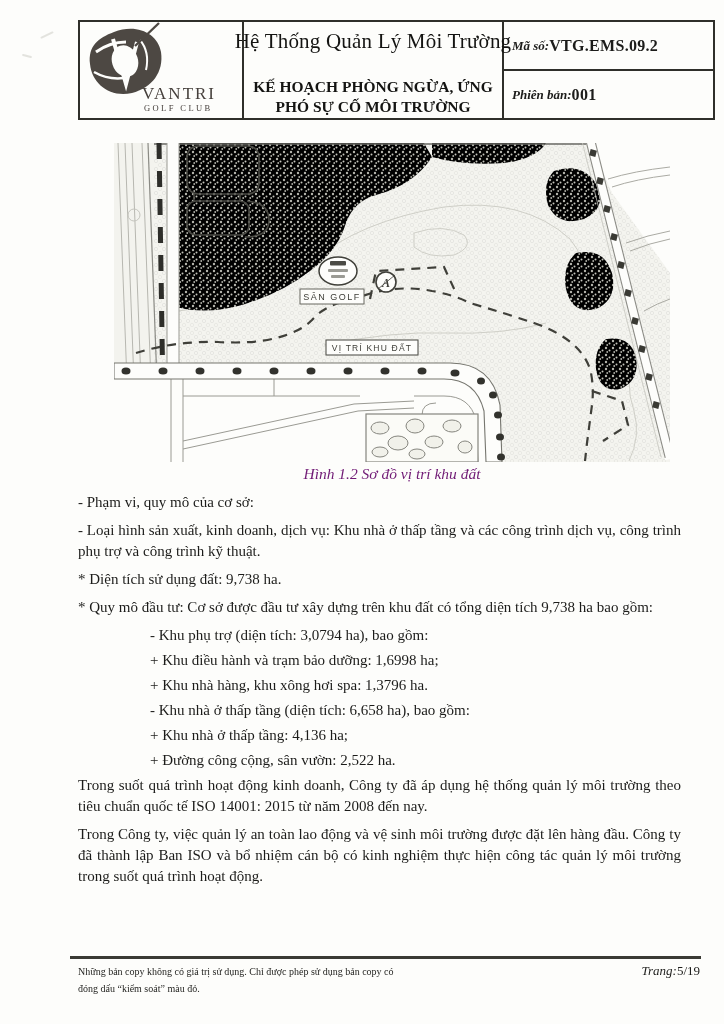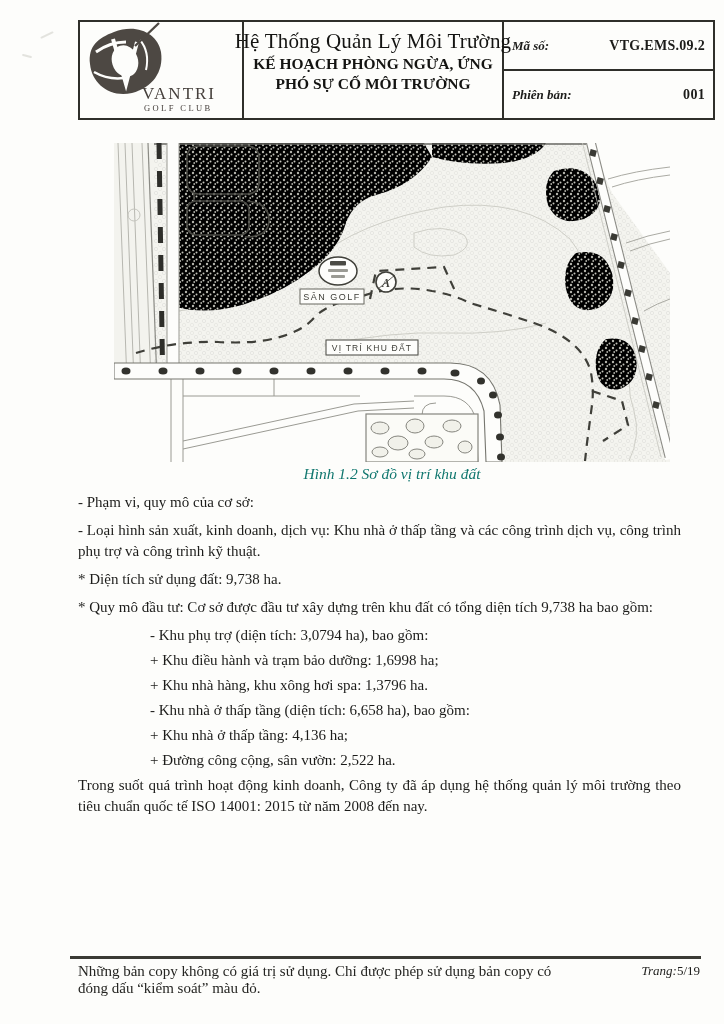--- a/index.html
+++ b/index.html
@@ -12,44 +12,44 @@
   
   .smudge{position:absolute;background:#c9c9c2;opacity:.5;border-radius:2px;}
 
   
   .doc-header{
     position:absolute;top:20px;left:78px;width:637px;height:100px;
     border:2px solid #2f2f2a;display:flex;background:#fdfdfb;box-sizing:border-box;
   }
   .cell-logo{width:164px;border-right:2px solid #2f2f2a;position:relative;box-sizing:border-box;}
   .cell-title{width:260px;border-right:2px solid #2f2f2a;box-sizing:border-box;
-    display:flex;flex-direction:column;align-items:center;justify-content:flex-start;padding-top:7px;}
+    display:flex;flex-direction:column;align-items:center;justify-content:flex-start;padding-top:7px;gap:23px;}
   .sys-title{font-size:21px;letter-spacing:.2px;color:#141412;white-space:nowrap;}
   .doc-title{font-size:15.5px;font-weight:bold;text-align:center;line-height:1.32;color:#141412;}
   .cell-meta{flex:1;display:flex;flex-direction:column;box-sizing:border-box;}
   .meta-row{flex:1;display:flex;align-items:center;padding:11px 8px;border-bottom:2px solid #2f2f2a;box-sizing:border-box;}
   .meta-row:last-child{border-bottom:none;}
   .meta-label{font-size:13px;font-weight:bold;font-style:italic;white-space:nowrap;}
-  .meta-value{flex:1;text-align:right;font-size:14px;font-weight:bold;letter-spacing:.3px;}
+  .meta-value{flex:1;text-align:left;font-size:16px;font-weight:bold;letter-spacing:.3px;}
 
   
   .map-wrap{position:absolute;top:143px;left:114px;width:556px;height:319px;}
   .fig-caption{
     position:absolute;top:465px;left:78px;width:628px;text-align:center;
-    font-style:italic;font-size:15.5px;color:#0f766e;
+    font-style:italic;font-size:15.5px;color:#701a75;
   }
 
   
   .body-text{position:absolute;top:492px;left:78px;width:603px;}
   .para{font-size:15px;line-height:21px;margin:0 0 7px;text-align:justify;}
   .para.sub{padding-left:72px;margin:0 0 4px;text-align:left;}
 
   
   .footer-rule{position:absolute;top:956px;left:70px;width:631px;border-top:3px solid #3a3a34;}
-  .footer-note{position:absolute;top:963px;left:78px;width:505px;font-size:15px;line-height:17px;color:#252522;}
+  .footer-note{position:absolute;top:963px;left:78px;width:505px;font-size:10px;line-height:17px;color:#252522;}
   .footer-page{position:absolute;top:963px;right:24px;font-size:13px;white-space:nowrap;}
   .footer-page .lbl{font-weight:normal;font-style:italic;}
 </style>
 </head>
 <body>
 
 <div class="smudge" style="top:34px;left:40px;width:14px;height:2px;transform:rotate(-25deg);"></div>
 <div class="smudge" style="top:55px;left:22px;width:10px;height:2px;transform:rotate(15deg);"></div>
 
 <div class="doc-header">
@@ -263,20 +263,21 @@
     <p class="para">- Loại hình sản xuất, kinh doanh, dịch vụ: Khu nhà ở thấp tầng và các công trình dịch vụ, công trình phụ trợ và công trình kỹ thuật.</p>
     <p class="para">* Diện tích sử dụng đất: 9,738 ha.</p>
     <p class="para">* Quy mô đầu tư: Cơ sở được đầu tư xây dựng trên khu đất có tổng diện tích 9,738 ha bao gồm:</p>
     <p class="para sub">- Khu phụ trợ (diện tích: 3,0794 ha), bao gồm:</p>
     <p class="para sub">+ Khu điều hành và trạm bảo dưỡng: 1,6998 ha;</p>
     <p class="para sub">+ Khu nhà hàng, khu xông hơi spa: 1,3796 ha.</p>
     <p class="para sub">- Khu nhà ở thấp tầng (diện tích: 6,658 ha), bao gồm:</p>
     <p class="para sub">+ Khu nhà ở thấp tầng: 4,136 ha;</p>
     <p class="para sub">+ Đường công cộng, sân vườn: 2,522 ha.</p>
     <p class="para">Trong suốt quá trình hoạt động kinh doanh, Công ty đã áp dụng hệ thống quản lý môi trường theo tiêu chuẩn quốc tế ISO 14001: 2015 từ năm 2008 đến nay.</p>
+    <p class="para">Trong Công ty, việc quản lý an toàn lao động và vệ sinh môi trường được đặt lên hàng đầu. Công ty đã thành lập Ban ISO và bổ nhiệm cán bộ có kinh nghiệm thực hiện công tác quản lý  môi trường trong suốt quá trình hoạt động.</p>
   </div>
 
 <div class="footer-rule"></div>
 <div class="footer-note">
   <div>Những bản copy không có giá trị sử dụng. Chỉ được phép sử dụng bản copy có</div>
   <div>đóng dấu “kiểm soát” màu đỏ.</div>
 </div>
 <div class="footer-page">
   <span class="lbl">Trang:</span><span>5/19</span>
 </div>

